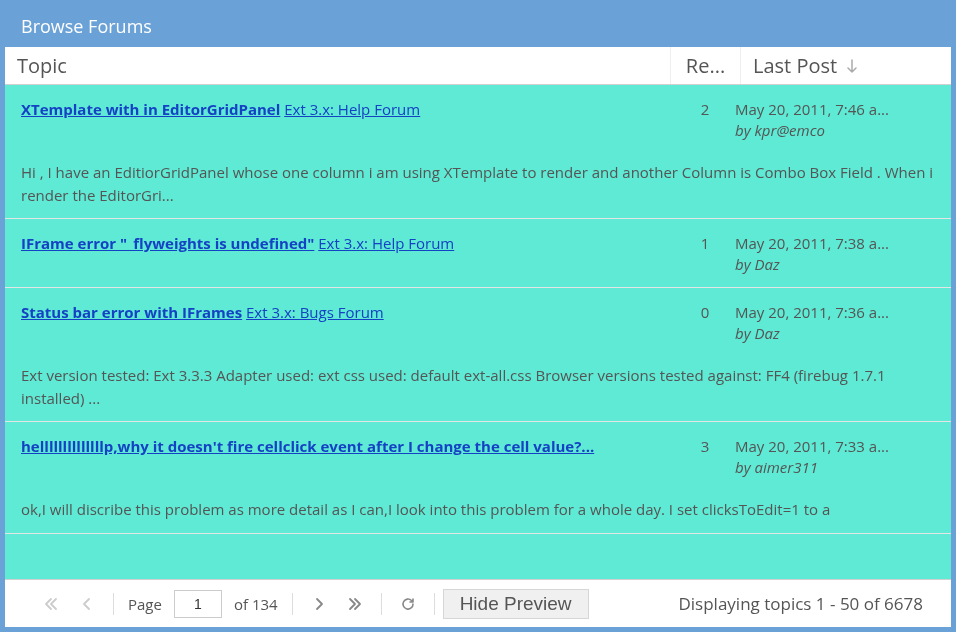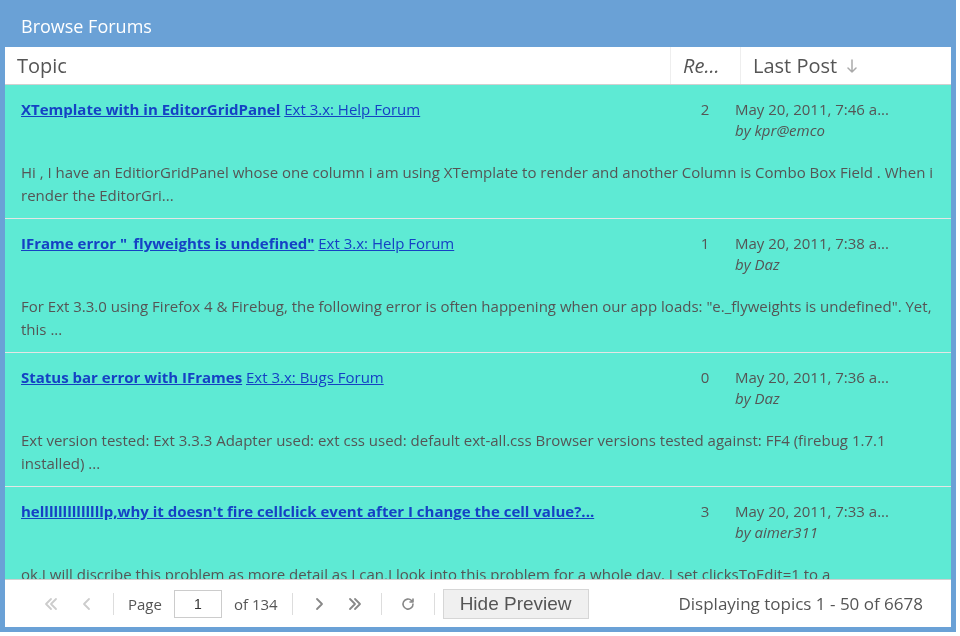--- a/index.html
+++ b/index.html
@@ -3,21 +3,21 @@
 <meta charset="utf-8">
 <style>
 * { box-sizing: border-box; margin: 0; padding: 0; }
 html, body { width: 960px; height: 636px; font-family: "Open Sans", "Helvetica Neue", Arial, sans-serif; overflow: hidden; }
 .window { width: 956px; height: 632px; margin: 0; border: 5px solid #6aa1d6; background: #5eead4; display: flex; flex-direction: column; }
 .titlebar { background: #6aa1d6; color: #fff; height: 42px; display: flex; align-items: center; padding: 0 16px; font-size: 18px; font-weight: 400; }
 .headers { display: flex; height: 38px; border-bottom: 1px solid #d0d0d0; background: #fff; }
 .headers .col { display: flex; align-items: center; padding: 0 12px; color: #555; font-size: 20px; border-right: 1px solid #eee; }
 .headers .col.last { border-right: none; }
 .col-topic { flex: 1 1 auto; }
-.col-replies { width: 70px; white-space: nowrap; overflow: hidden; text-overflow: ellipsis; font-style: italic; }
+.col-replies { width: 70px; justify-content: center; white-space: nowrap; overflow: hidden; text-overflow: ellipsis; }
 .col-lastpost { width: 210px; }
 .sort-icon { margin-left: 8px; color: #999; font-size: 16px; }
 .body { flex: 1; overflow-y: scroll; position: relative; }
 .row { border-bottom: 1px solid #e5e5e5; padding: 14px 16px 12px 16px; }
 .row-top { display: flex; align-items: flex-start; justify-content: space-between; }
 .cell-topic { flex: 1 1 auto; padding-right: 12px; font-size: 15px; line-height: 1.4; }
 .cell-replies { width: 60px; text-align: center; color: #555; font-size: 15px; }
 .cell-lastpost { width: 200px; color: #555; font-size: 15px; line-height: 1.4; white-space: nowrap; overflow: hidden; text-overflow: ellipsis; }
 .title-link { color: #1541c4; font-weight: 700; text-decoration: underline; cursor: pointer; }
 .forum-link { color: #1541c4; text-decoration: underline; cursor: pointer; font-weight: 400; }
@@ -87,21 +87,20 @@
           <a class="title-link">IFrame error "_flyweights is undefined"</a>
           <span> </span>
           <a class="forum-link">Ext 3.x: Help Forum</a>
         </div>
         <div class="cell-replies">1</div>
         <div class="cell-lastpost">
           <div>May 20, 2011, 7:38 a...</div>
           <div class="byline">by Daz</div>
         </div>
       </div>
-      <div class="excerpt">For Ext 3.3.0 using Firefox 4 &amp; Firebug, the following error is often happening when our app loads: "e._flyweights is undefined". Yet, this ...</div>
     </div>
 
     <div class="row">
       <div class="row-top">
         <div class="cell-topic">
           <a class="title-link">Status bar error with IFrames</a>
           <span> </span>
           <a class="forum-link">Ext 3.x: Bugs Forum</a>
         </div>
         <div class="cell-replies">0</div>

